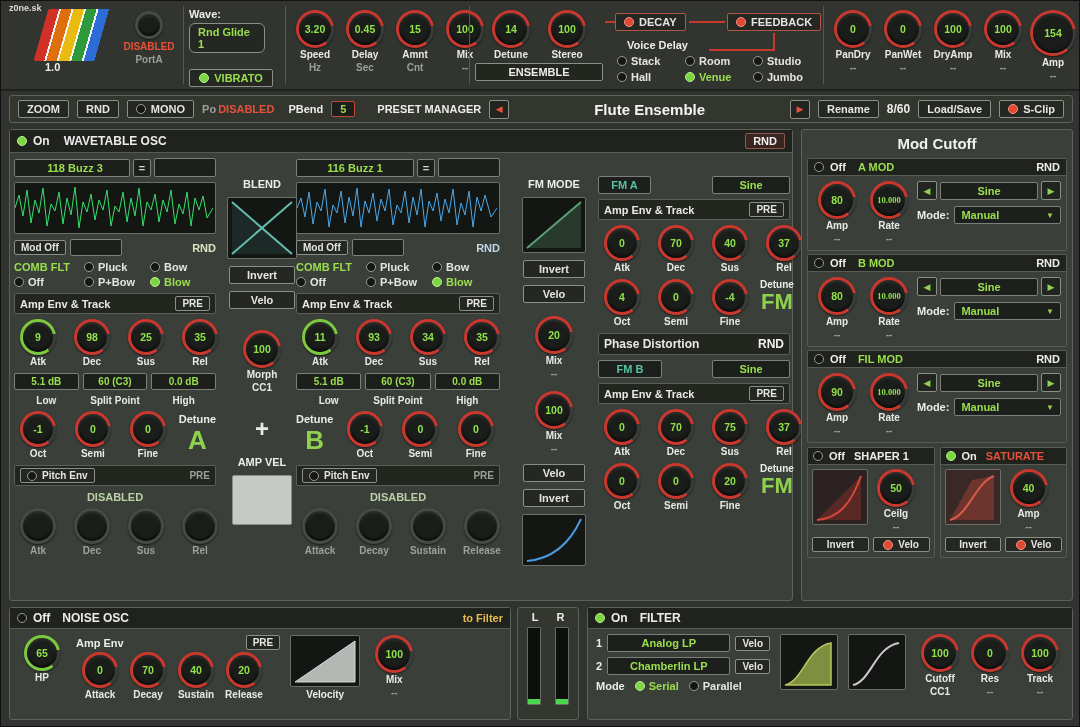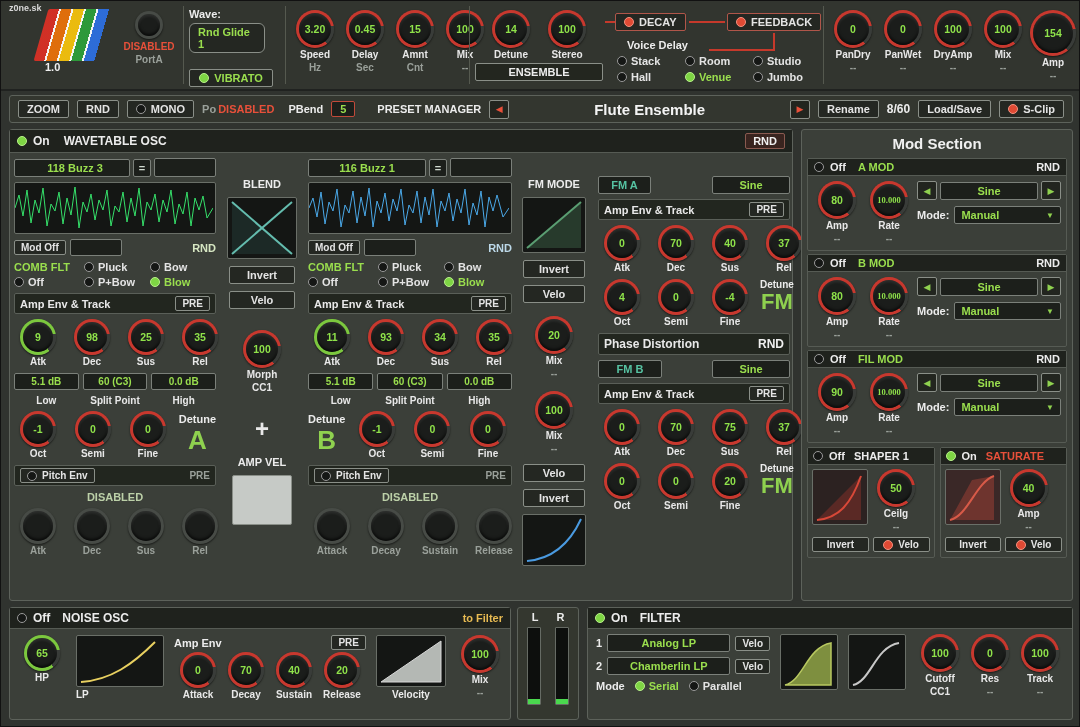--- a/index.html
+++ b/index.html
@@ -446,21 +446,21 @@
             </div>
           </div>
           <div class="klbl">Morph</div>
           <div class="klbl">CC1</div>
         </div>
       <div style="font-size:24px;font-weight:bold;color:#e8e8e8;margin-top:16px;line-height:1;">+</div>
       <div class="lbl" style="margin-top:8px;">AMP VEL</div>
       <div style="width:58px;height:48px;background:#c6cac6;border:1px solid #8a8f88;border-radius:2px;"></div>
     </div>
 
-    <div class="col" style="position:absolute;left:298px;top:28px;width:204px;gap:5px;">
+    <div class="col" style="position:absolute;left:286px;top:28px;width:204px;gap:5px;">
       <div class="row" style="gap:3px;">
         <div class="box" style="flex:1;justify-content:center;">116 Buzz 1</div>
         <div class="box" style="width:18px;justify-content:center;color:#cfd8cf;">=</div>
         <div class="box" style="width:62px;height:19px;"></div>
       </div>
       <div class="screen" style="height:52px;">
         <svg width="200" height="50" viewBox="0 0 200 50">
             <polyline fill="none" stroke="#4aa8e8" stroke-width="1" points="0,25 4,15 8,34 12,9 16,41 20,19 24,28 28,6 32,44 36,22 40,30 44,8 48,40 52,14 56,33 60,5 64,44 68,18 72,30 76,10 80,38 84,16 88,28 92,6 96,42 100,22 104,30 108,8 112,40 116,14 120,32 124,6 128,44 132,18 136,28 140,10 144,38 148,16 152,30 156,6 160,42 164,20 168,32 172,8 176,44 180,14 184,28 188,12 194,34 200,25"></polyline>
           </svg>
       </div>
@@ -797,21 +797,21 @@
           </div>
         <div class="col" style="align-items:center;gap:1px;">
           <span class="lbl" style="font-size:10px;">Detune</span>
           <span class="fmbig">FM</span>
         </div>
       </div>
     </div>
   </div>
 
   <div class="panel" style="left:800px;top:128px;width:272px;height:472px;">
-    <div style="text-align:center;font-size:15px;font-weight:bold;color:#f0f0f0;padding:5px 0 3px;">Mod Section</div>
+    <div style="text-align:center;font-size:15px;font-weight:bold;color:#f0f0f0;padding:5px 0 3px;">Mod Cutoff</div>
 
     <div style="margin:3px 5px;border:1px solid #565b54;border-radius:2px;">
       <div class="shead" style="font-size:11px;padding:2px 6px;">
         <span class="dot"></span>
         <span>Off</span>
         <span class="green-text" style="margin-left:6px;">A MOD</span>
         <span class="spacer"></span>
         <span>RND</span>
       </div>
       <div class="row" style="padding:5px;gap:4px;align-items:flex-start;">
@@ -1014,28 +1014,20 @@
     </div>
     <div class="row" style="padding:6px 8px;gap:10px;align-items:flex-start;">
       <div class="knob g">
           <div class="kring">
             <div class="kface">
               <span>65</span>
             </div>
           </div>
           <div class="klbl">HP</div>
         </div>
-      <div class="col" style="gap:2px;">
-        <div class="screen" style="width:88px;height:52px;">
-          <svg width="86" height="50" viewBox="0 0 86 50">
-              <path d="M4,46 C34,44 56,28 78,6" fill="none" stroke="#e8d060" stroke-width="2"></path>
-            </svg>
-        </div>
-        <span class="lbl" style="font-size:10px;">LP</span>
-      </div>
       <div class="col" style="gap:2px;">
         <div class="row">
           <span class="lbl">Amp Env</span>
           <span class="spacer" style="width:110px;"></span>
           <span class="btn sm">PRE</span>
         </div>
         <div class="row" style="gap:0;">
           <div class="knob">
               <div class="kring">
                 <div class="kface">

